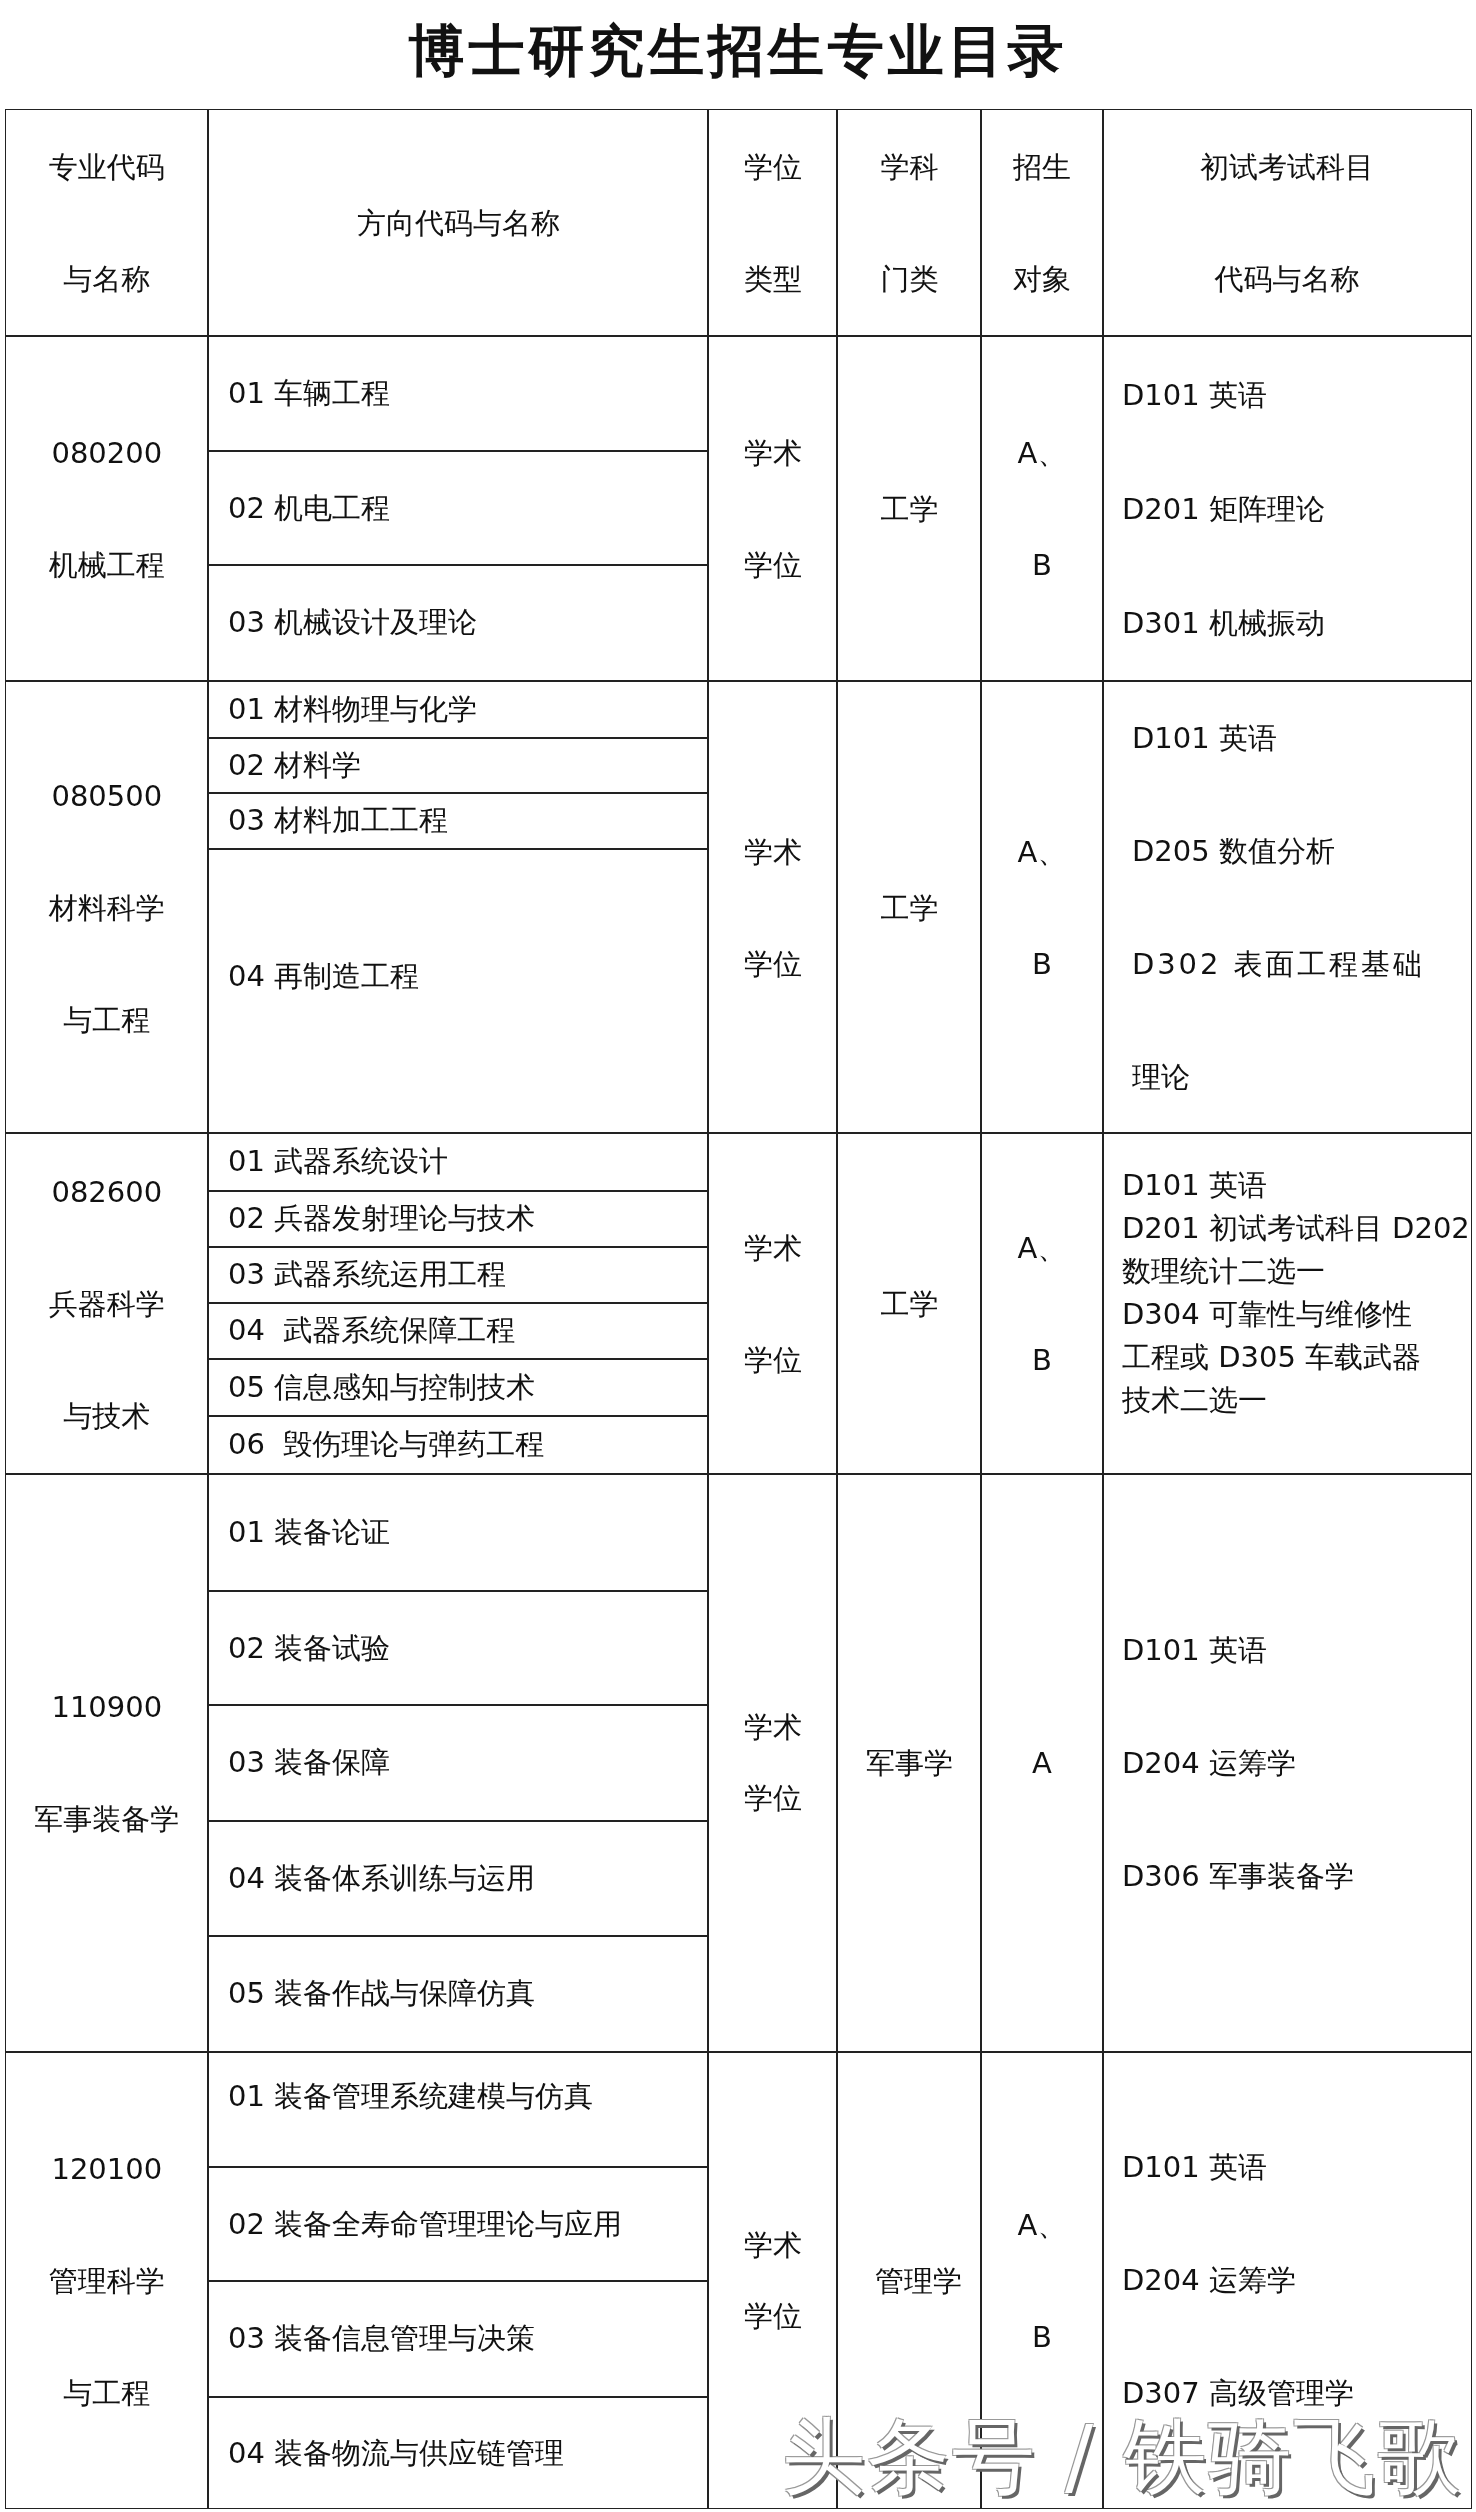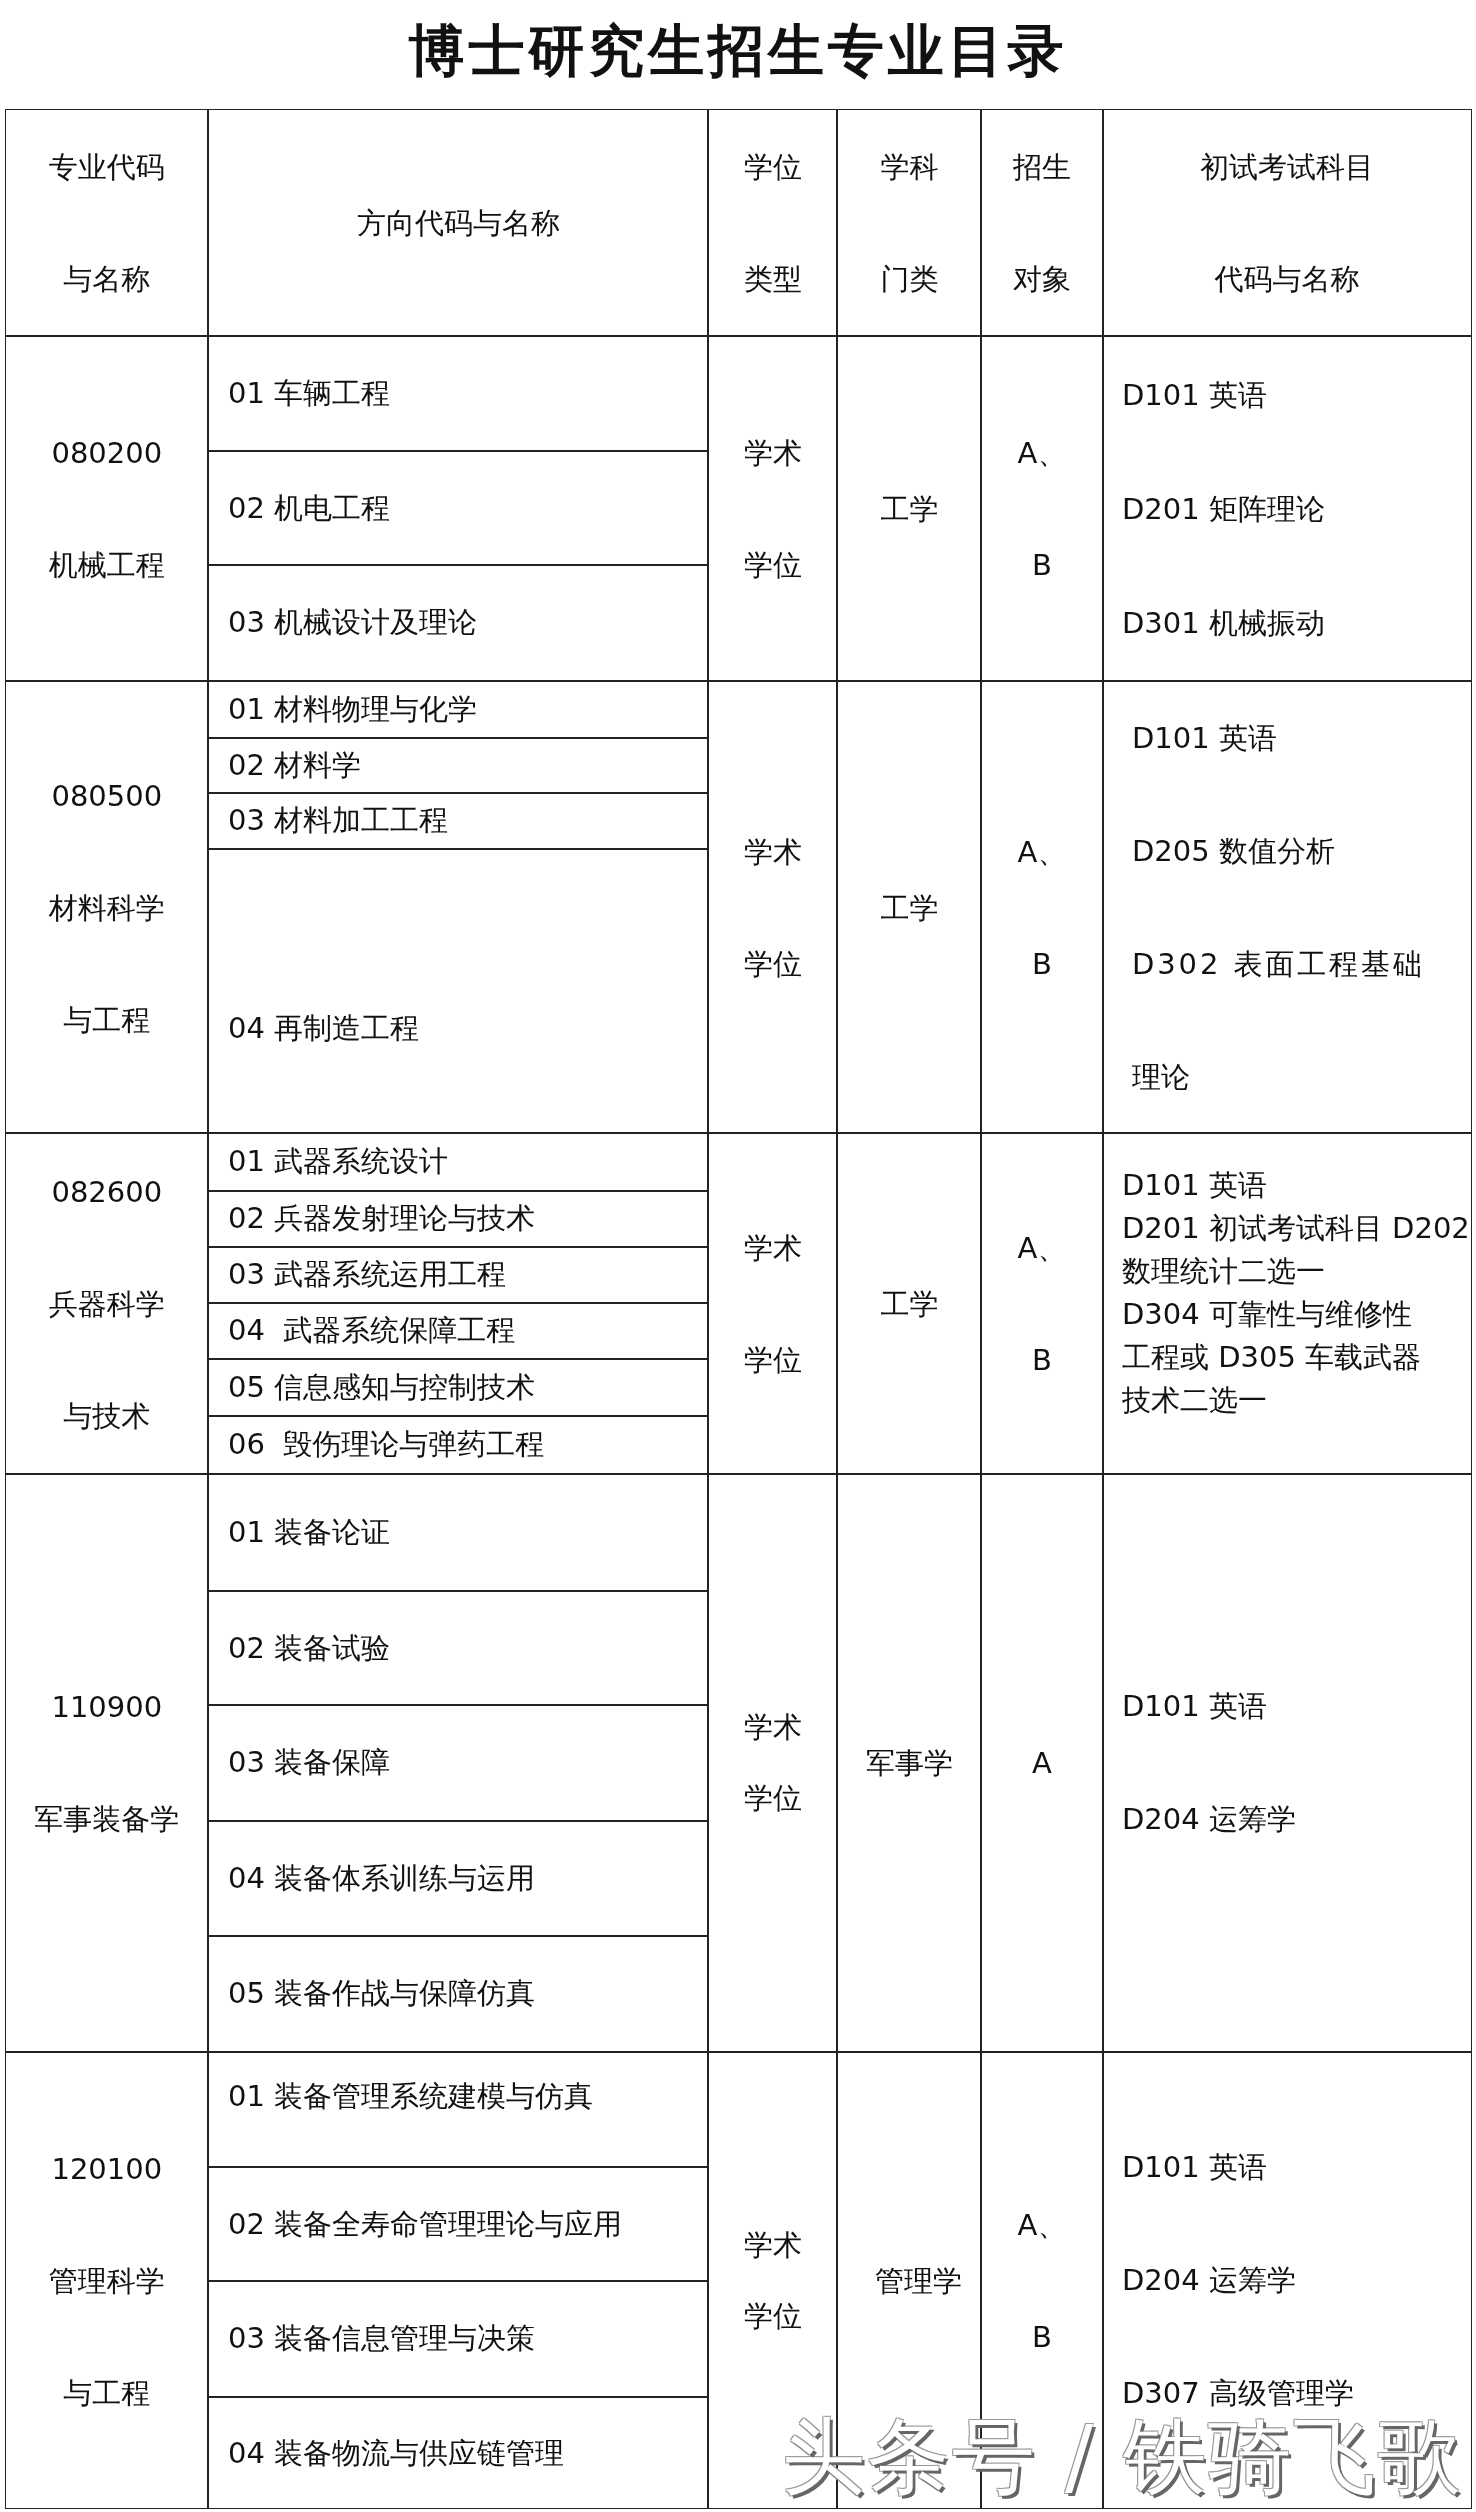--- a/index.html
+++ b/index.html
@@ -111,21 +111,21 @@
 </div>
 
 <div class="cell" style="left:4.8px; top:682px; width:204px; height:451px; line-height:112px;">
   <span>080500</span>
   <span>材料科学</span>
   <span>与工程</span>
 </div>
 <div class="dir" style="left:209px; top:682px; width:499px; height:55px;">01 材料物理与化学</div>
 <div class="dir" style="left:209px; top:739px; width:499px; height:54px;">02 材料学</div>
 <div class="dir" style="left:209px; top:794px; width:499px; height:54px;">03 材料加工工程</div>
-<div class="dir" style="left:209px; top:888px; width:499px; height:282px;">04 再制造工程</div>
+<div class="dir" style="left:209px; top:836px; width:499px; height:282px;">04 再制造工程</div>
 <div class="cell" style="left:709px; top:682px; width:128px; height:451px; line-height:112px;">
   <span>学术</span>
   <span>学位</span>
 </div>
 <div class="cell" style="left:838px; top:682px; width:143px; height:451px;">
   <span>工学</span>
 </div>
 <div class="cell" style="left:982px; top:682px; width:120px; height:451px; line-height:112px;">
   <span>A、</span>
   <span>B</span>
@@ -183,20 +183,21 @@
 </div>
 <div class="cell" style="left:838px; top:1475px; width:143px; height:576px;">
   <span>军事学</span>
 </div>
 <div class="cell" style="left:982px; top:1475px; width:120px; height:576px;">
   <span>A</span>
 </div>
 <div class="exam" style="left:1103px; top:1475px; width:368px; height:576px; line-height:113px;">
   <span>D101 英语</span>
   <span>D204 运筹学</span>
+  <span>D306 军事装备学</span>
 </div>
 
 <div class="cell" style="left:4.8px; top:2053px; width:204px; height:455px; line-height:112px;">
   <span>120100</span>
   <span>管理科学</span>
   <span>与工程</span>
 </div>
 <div class="dir" style="left:209px; top:2053px; width:499px; height:88px;">01 装备管理系统建模与仿真</div>
 <div class="dir" style="left:209px; top:2168px; width:499px; height:113px;">02 装备全寿命管理理论与应用</div>
 <div class="dir" style="left:209px; top:2282px; width:499px; height:114px;">03 装备信息管理与决策</div>

